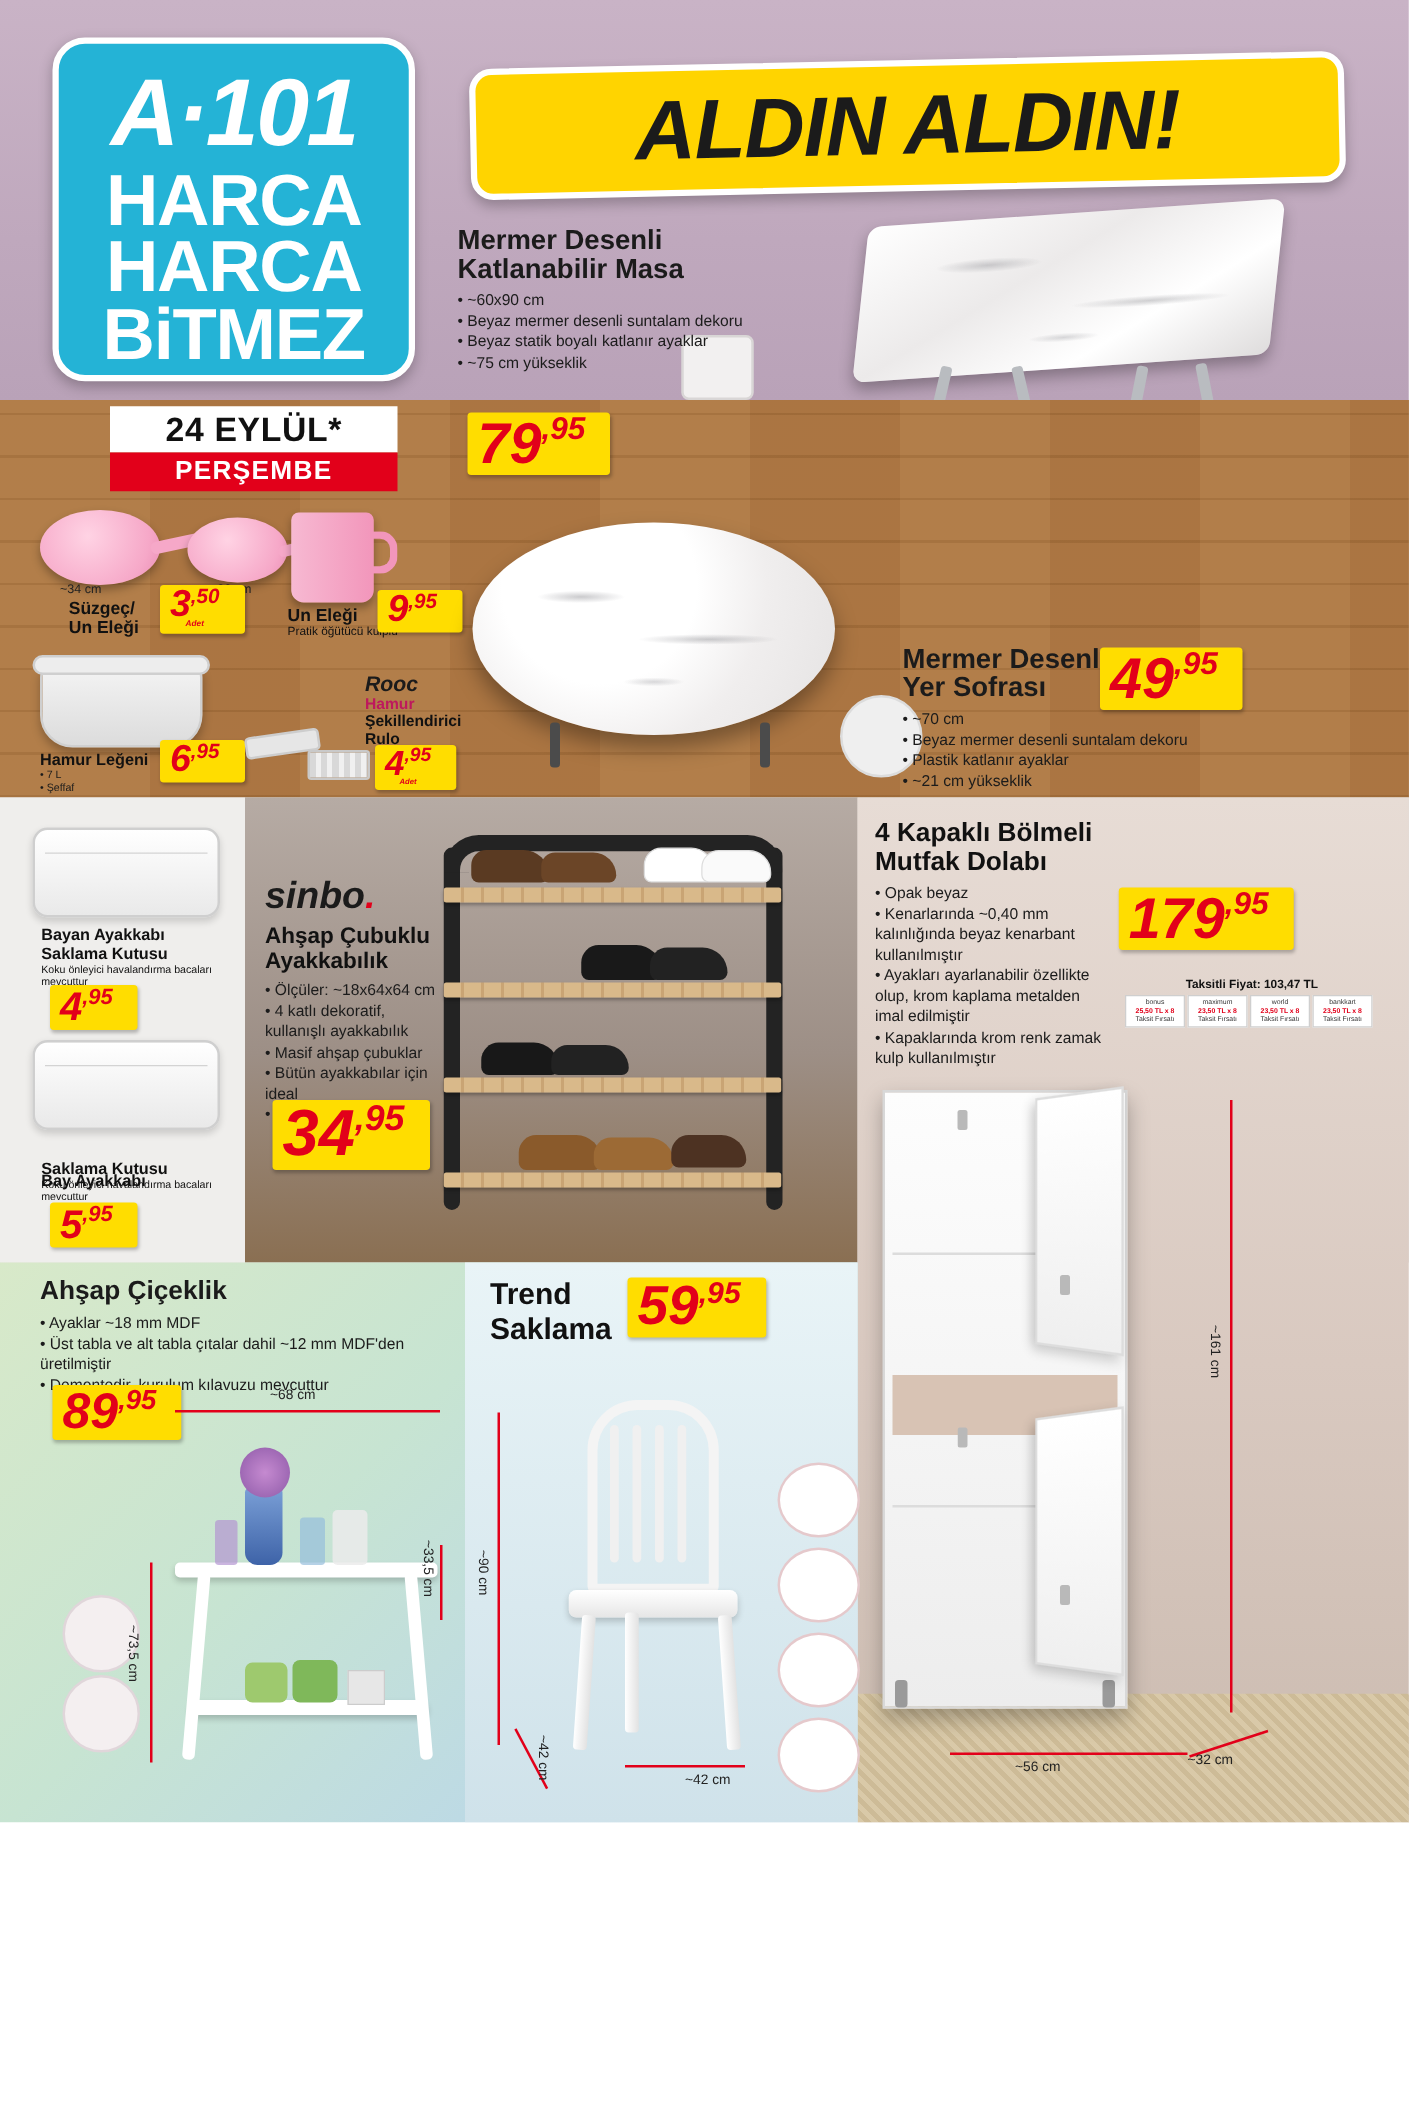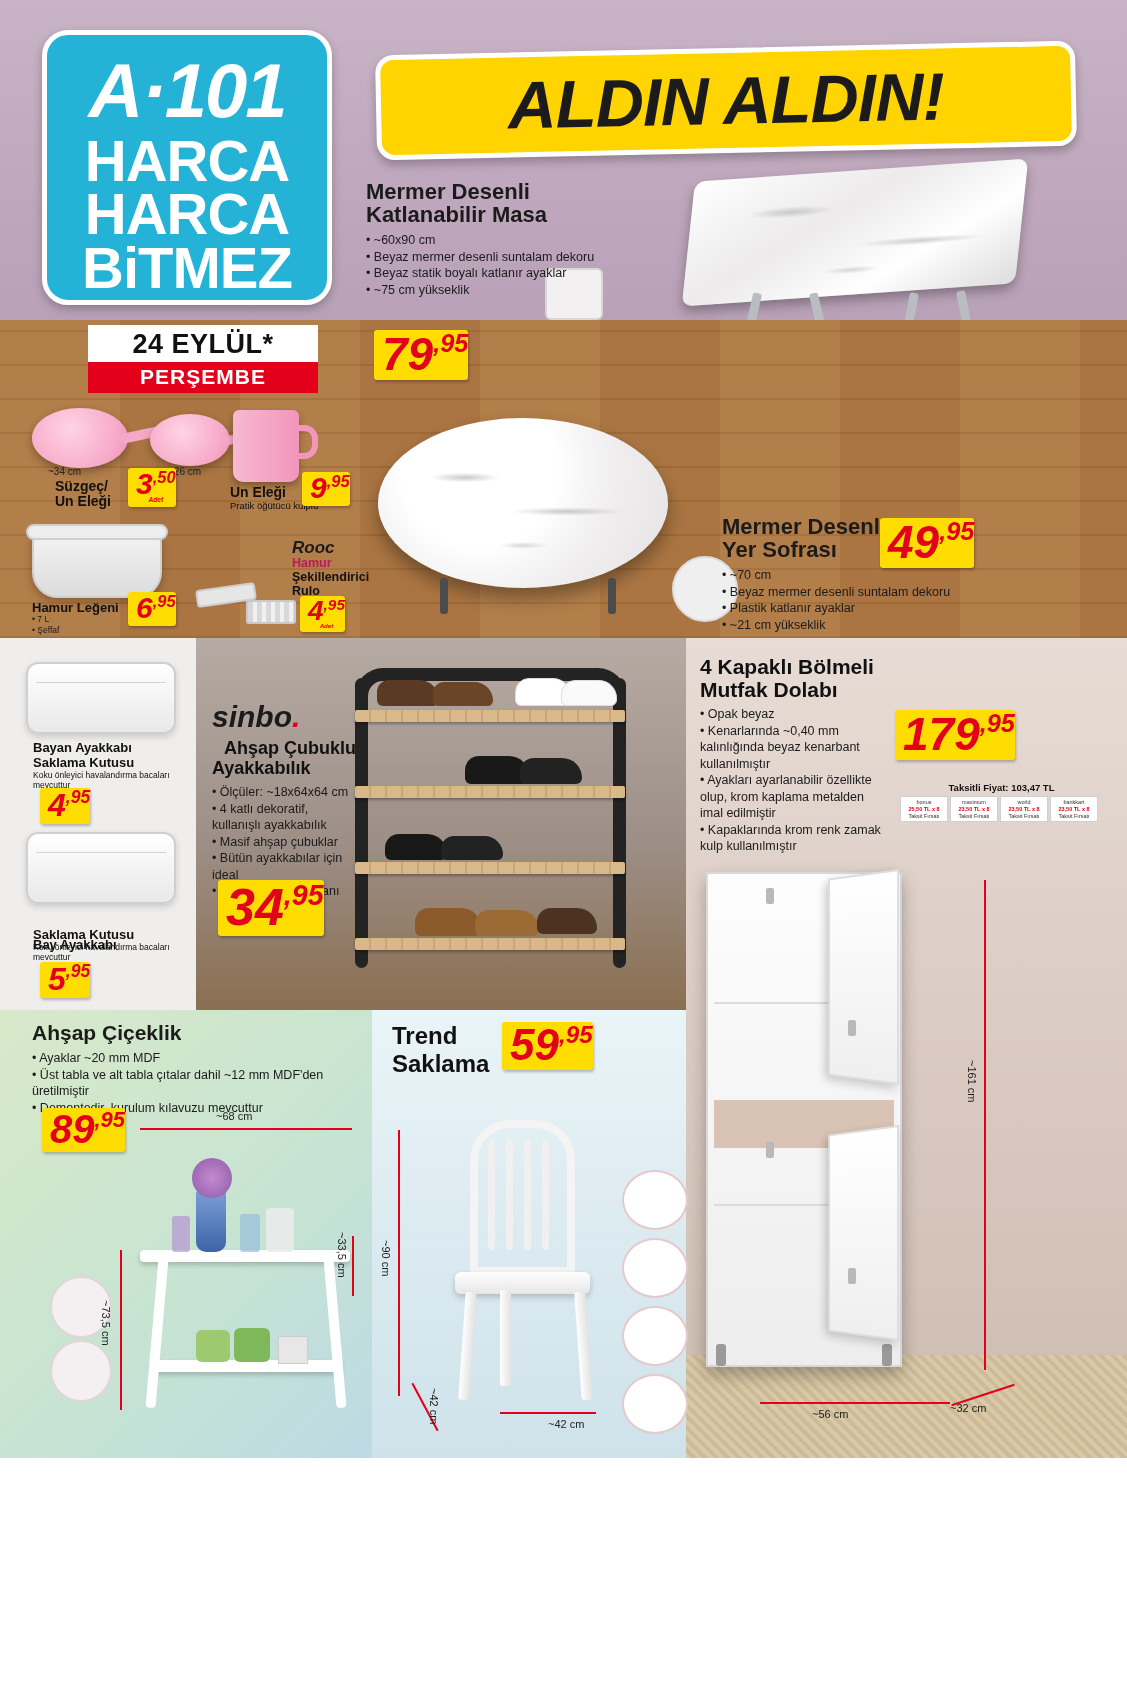--- a/index.html
+++ b/index.html
@@ -58,21 +58,21 @@
 
   
   .ptitle { font-weight:bold; color:#1b1b1b; line-height:1.05; }
   .bullets { font-size:12.5px; color:#1b1b1b; line-height:1.32; }
   .bullets li { list-style:none; }
   .bullets li:before { content:"• "; }
 
   
   .price {
     display:inline-block; background:#ffdd00; color:#e2001a;
-    font-weight:bold; font-style:italic; padding:1px 0 3px 8px;
+    font-weight:bold; font-style:italic; padding:1px 20px 3px 8px;
     border-radius:3px; line-height:1;
     box-shadow:1px 2px 3px rgba(0,0,0,.25);
   }
   .price .dec { font-size:.55em; vertical-align:top; }
   .price .sub { display:block; font-size:.22em; color:#e2001a; text-align:center; margin-top:-2px;}
 
   
   .sec-wood {
     position:absolute; left:0; top:320px; width:1127px; height:318px;
     background:
@@ -409,21 +409,21 @@
   <div style="position:absolute;left:33px;top:942px;font-size:8.5px;color:#111;width:150px;">
     <span style="display:block">Koku önleyici havalandırma bacaları mevcuttur</span>
   </div>
   <div style="position:absolute;left:40px;top:962px;">
     <span class="price" style="font-size:32px;">
       <span>5</span><span class="dec">,95</span>
     </span>
   </div>
 
   <div class="sinbo">sinbo</div>
-  <div style="position:absolute;left:224px;top:738px;font-size:18px;font-weight:bold;color:#111;">Ahşap Çubuklu</div>
+  <div style="position:absolute;left:212px;top:738px;font-size:18px;font-weight:bold;color:#111;">Ahşap Çubuklu</div>
   <div style="position:absolute;left:212px;top:758px;font-size:18px;font-weight:bold;color:#111;">Ayakkabılık</div>
   <ul class="bullets" style="position:absolute;left:212px;top:784px;width:140px;">
     <li>Ölçüler: ~18x64x64 cm</li>
     <li>4 katlı dekoratif, kullanışlı ayakkabılık</li>
     <li>Masif ahşap çubuklar</li>
     <li>Bütün ayakkabılar için ideal</li>
     <li>Kolay kurulum imkanı</li>
   </ul>
   <div style="position:absolute;left:218px;top:880px;">
     <span class="price" style="font-size:52px;font-style:italic;">
@@ -513,21 +513,21 @@
   <div class="dimtxt" style="left:812px;top:1408px;">~56 cm</div>
   <div class="redline" style="left:950px;top:1394px;width:66px;height:2px;transform:rotate(-18deg);"></div>
   <div class="dimtxt" style="left:950px;top:1402px;">~32 cm</div>
 
   <div class="sec-three"></div>
   <div class="sec3-right-panel"></div>
 
   <div class="p-cicek">
     <div class="ptitle" style="margin-bottom:6px;">Ahşap Çiçeklik</div>
     <ul class="bullets">
-      <li>Ayaklar ~20 mm MDF</li>
+      <li>Ayaklar ~18 mm MDF</li>
       <li>Üst tabla ve alt tabla çıtalar dahil ~12 mm MDF'den üretilmiştir</li>
       <li>Demontedir, kurulum kılavuzu mevcuttur</li>
     </ul>
   </div>
   <div style="position:absolute;left:42px;top:1108px;">
     <span class="price" style="font-size:40px;">
       <span>89</span><span class="dec">,95</span>
     </span>
   </div>
 

